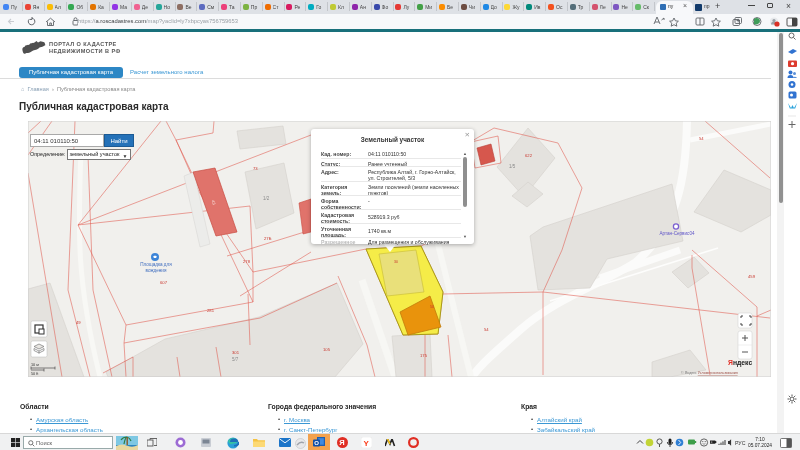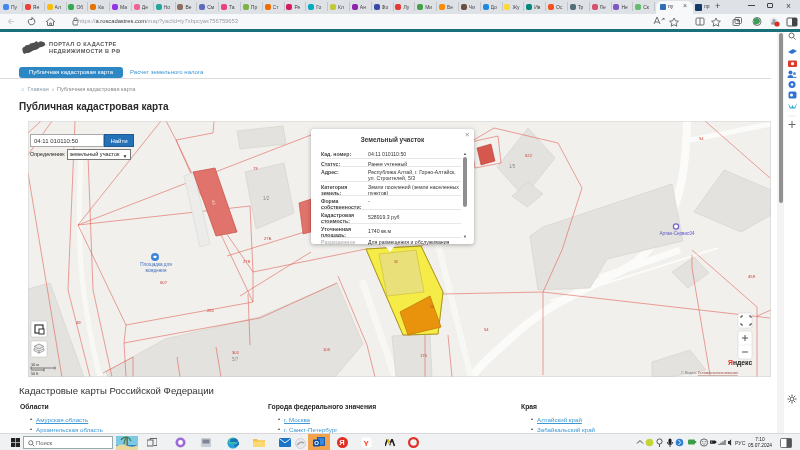--- a/index.html
+++ b/index.html
@@ -420,21 +420,20 @@
       <div class="plabel" style="top:1px;color:#bbb">Разрешенное</div>
       <div class="pval" style="top:1px">Для размещения и обслуживания</div>
     </div>
     <div id="pscroll">
       <div class="au">▲</div>
       <div class="thumb"></div>
       <div class="ad">▼</div>
     </div>
   </div>
 
-  <div id="footh">Кадастровые карты Российской Федерации</div>
   <div class="fcolh" style="left:20px">Области</div>
   <div class="fbull" style="left:30px;top:416px">•</div>
   <div class="flink" style="left:36px;top:416px">Амурская область</div>
   <div class="fbull" style="left:30px;top:426px">•</div>
   <div class="flink" style="left:36px;top:426px">Архангельская область</div>
   <div class="fcolh" style="left:268px">Города федерального значения</div>
   <div class="fbull" style="left:278px;top:416px">•</div>
   <div class="flink" style="left:284px;top:416px">г. Москва</div>
   <div class="fbull" style="left:278px;top:426px">•</div>
   <div class="flink" style="left:284px;top:426px">г. Санкт-Петербург</div>

